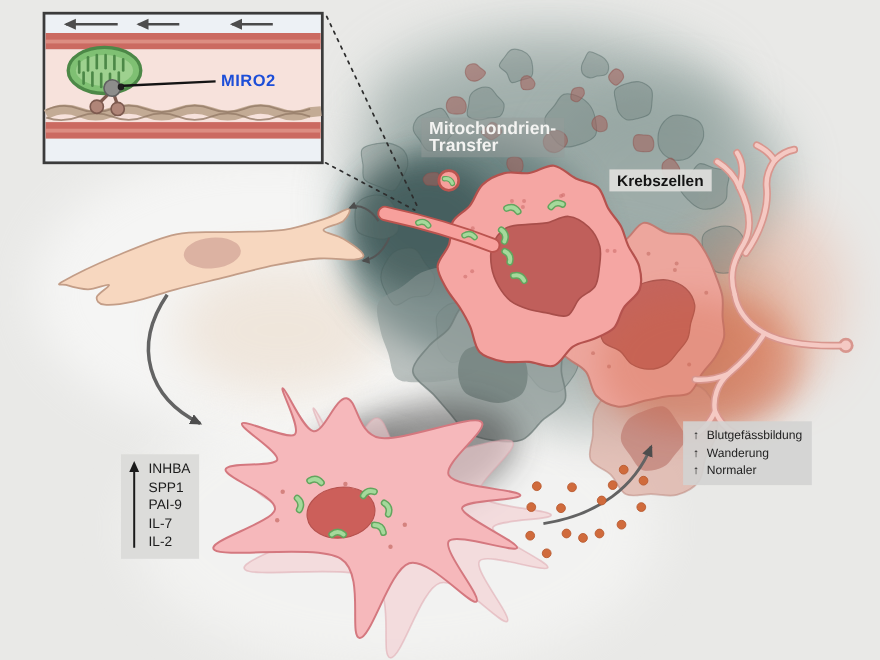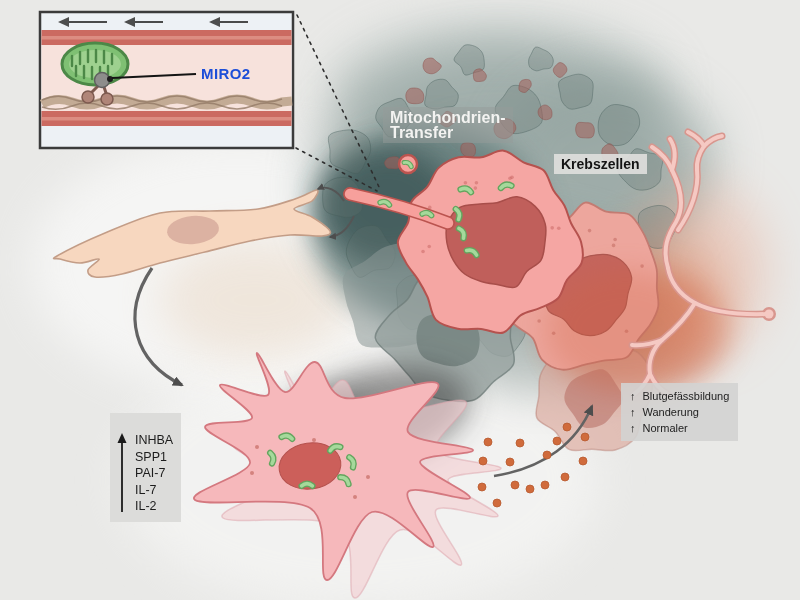--- a/index.html
+++ b/index.html
@@ -6,21 +6,21 @@
   .stage{position:relative;width:800px;height:600px;overflow:hidden;background:#e9e9e7;
          font-family:"Liberation Sans",sans-serif;}
   svg.art{position:absolute;left:0;top:0;}
   .lbl{position:absolute;background:rgba(213,213,211,.92);color:#141414;font-weight:700;
        font-size:14px;padding:2px 7px;white-space:nowrap;}
   #miro-label{position:absolute;left:201px;top:65px;font-size:15px;font-weight:600;
        color:#1d4ed8;letter-spacing:.4px;background:none;}
   #mito-transfer-label{position:absolute;left:383px;top:107px;background:rgba(150,155,154,.5);
        color:#f3f3f1;font-size:16px;font-weight:600;line-height:15px;padding:3px 7px;}
   #factors-box{position:absolute;left:110px;top:413px;background:rgba(218,218,216,.92);
-       padding:19px 8px 6px 6px;display:flex;gap:7px;align-items:stretch;justify-content:center;}
+       padding:5px 8px 6px 6px;display:flex;gap:7px;align-items:stretch;justify-content:center;}
   .factor-list{font-size:12.5px;line-height:16.5px;color:#1c1c1c;}
   #effects-box{position:absolute;left:621px;top:383px;background:rgba(211,211,209,.9);
        padding:5px 9px;font-size:11px;line-height:16px;color:#222;}
   .effect-row{display:flex;gap:7px;align-items:baseline;white-space:nowrap;}
   .up{font-weight:700;color:#111;}
 </style>
 </head>
 <body>
 
 <div class="stage">
@@ -323,21 +323,21 @@
 <div id="miro-label">MIRO2</div>
 
 <div id="factors-box">
   <svg width="12" height="84">
     <line x1="6" y1="80" x2="6" y2="9" stroke="#1a1a1a" stroke-width="1.8"></line>
     <polygon points="6,1 1.5,11 10.5,11" fill="#1a1a1a"></polygon>
   </svg>
   <div class="factor-list">
     <div>INHBA</div>
     <div>SPP1</div>
-    <div>PAI-7</div>
+    <div>PAI-9</div>
     <div>IL-7</div>
     <div>IL-2</div>
   </div>
 </div>
 
 <div id="effects-box">
   <div class="effect-row">
     <span class="up">↑</span>
     <span>Blutgefässbildung</span>
   </div>

